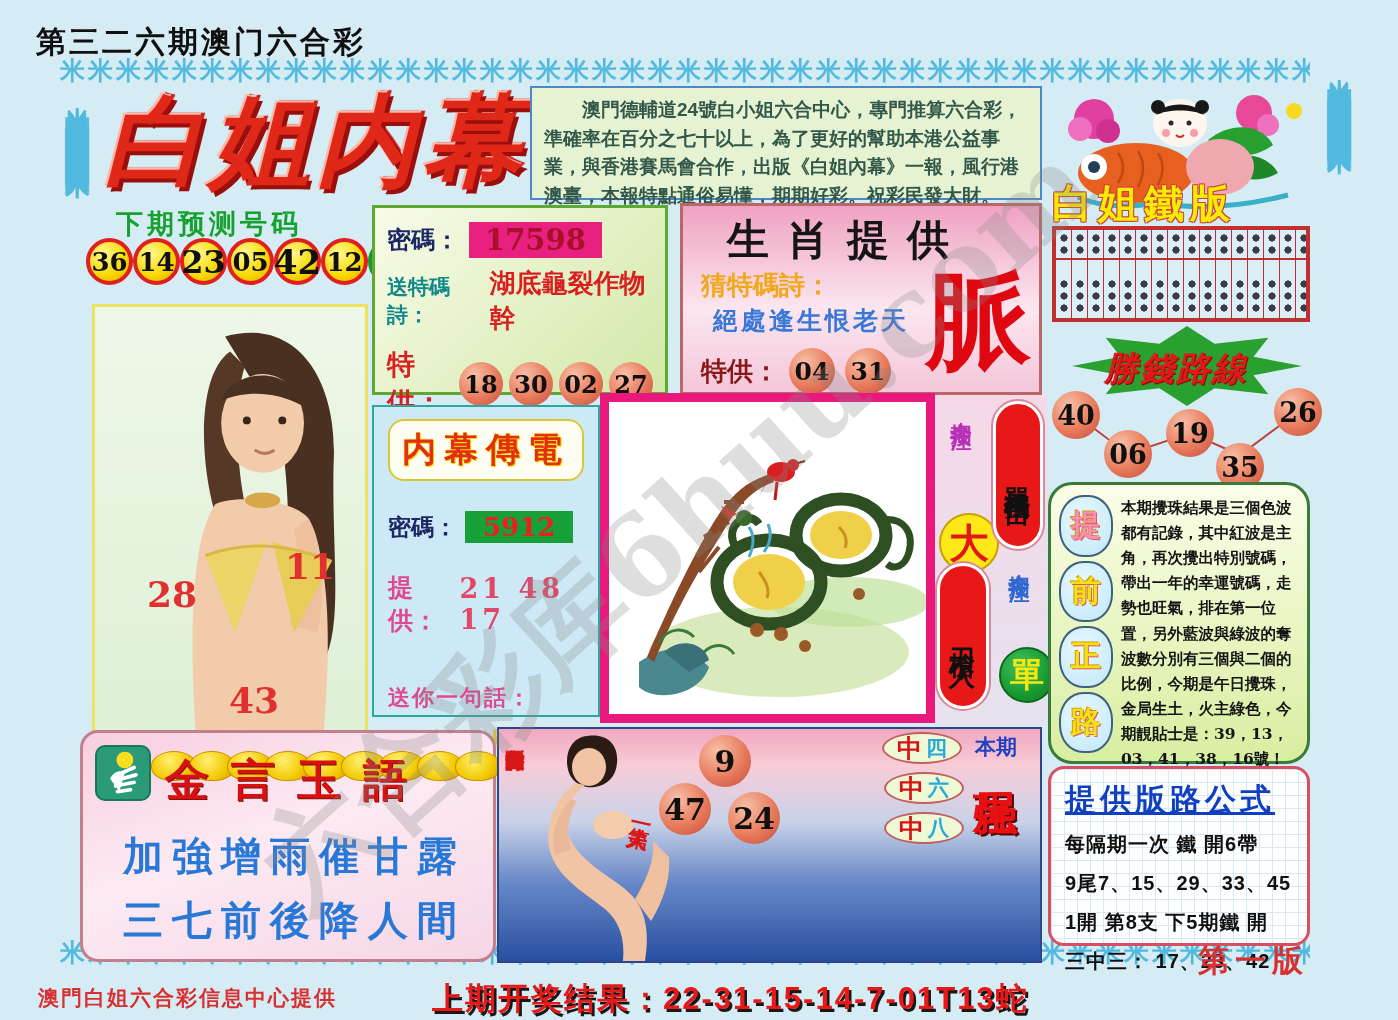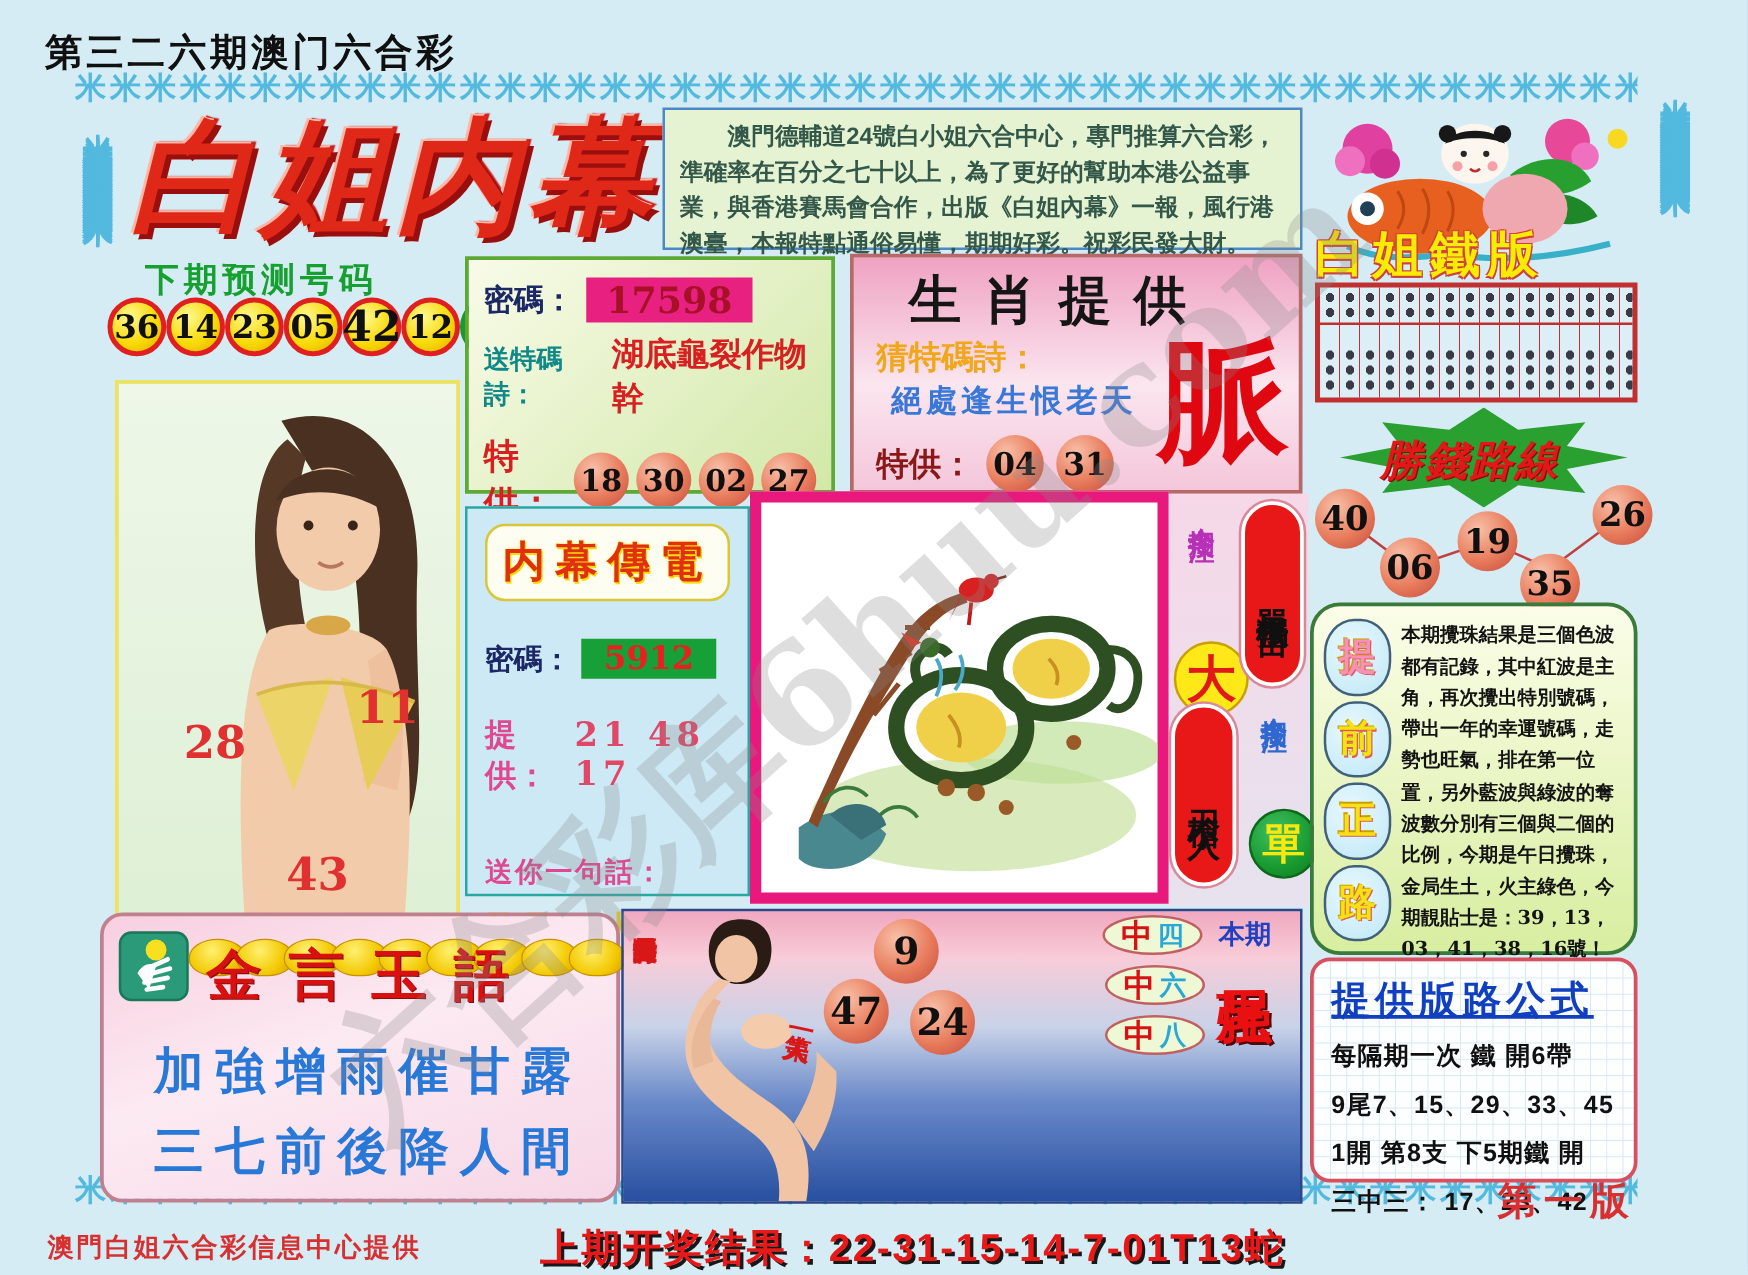--- a/index.html
+++ b/index.html
@@ -125,21 +125,21 @@
 
   <div class="abs masthead-title" style="left:104px; top:76px;">白姐内幕</div>
   <div class="abs intro-box" style="left:530px; top:86px; width:512px; height:114px;">
     <p>澳門德輔道24號白小姐六合中心，專門推算六合彩，準確率在百分之七十以上，為了更好的幫助本港公益事業，與香港賽馬會合作，出版《白姐內幕》一報，風行港澳臺，本報特點通俗易懂，期期好彩。祝彩民發大財。</p>
   </div>
 
   <div class="abs predict-label" style="left:116px; top:206px;">下期预测号码</div>
   <div class="abs" style="left:86px; top:238px; display:flex;">
     <div class="ball ball-yellow" style="width:47px;height:47px;font-size:26px;">36</div>
     <div class="ball ball-yellow" style="width:47px;height:47px;font-size:26px;">14</div>
-    <div class="ball ball-yellow" style="width:47px;height:47px;font-size:26px;">23</div>
+    <div class="ball ball-yellow" style="width:47px;height:47px;font-size:32px;">23</div>
     <div class="ball ball-yellow" style="width:47px;height:47px;font-size:26px;">05</div>
     <div class="ball ball-yellow" style="width:47px;height:47px;font-size:34px;">42</div>
     <div class="ball ball-yellow" style="width:47px;height:47px;font-size:26px;">12</div>
     <div class="ball ball-yellow green-rim" style="width:47px;height:47px;font-size:26px;">37</div>
   </div>
 
   <div class="abs photo-frame" style="left:92px; top:304px; width:276px; height:432px;">
     <svg viewBox="0 0 276 432" width="276" height="426">
       <path d="M130,30 C200,10 245,70 240,160 C238,250 250,320 230,360 L180,340 C200,250 195,180 185,120 Z" fill="#4a3020"></path>
       <path d="M135,45 C100,70 105,160 120,210 L150,200 C140,150 140,90 150,60 Z" fill="#553826"></path>

